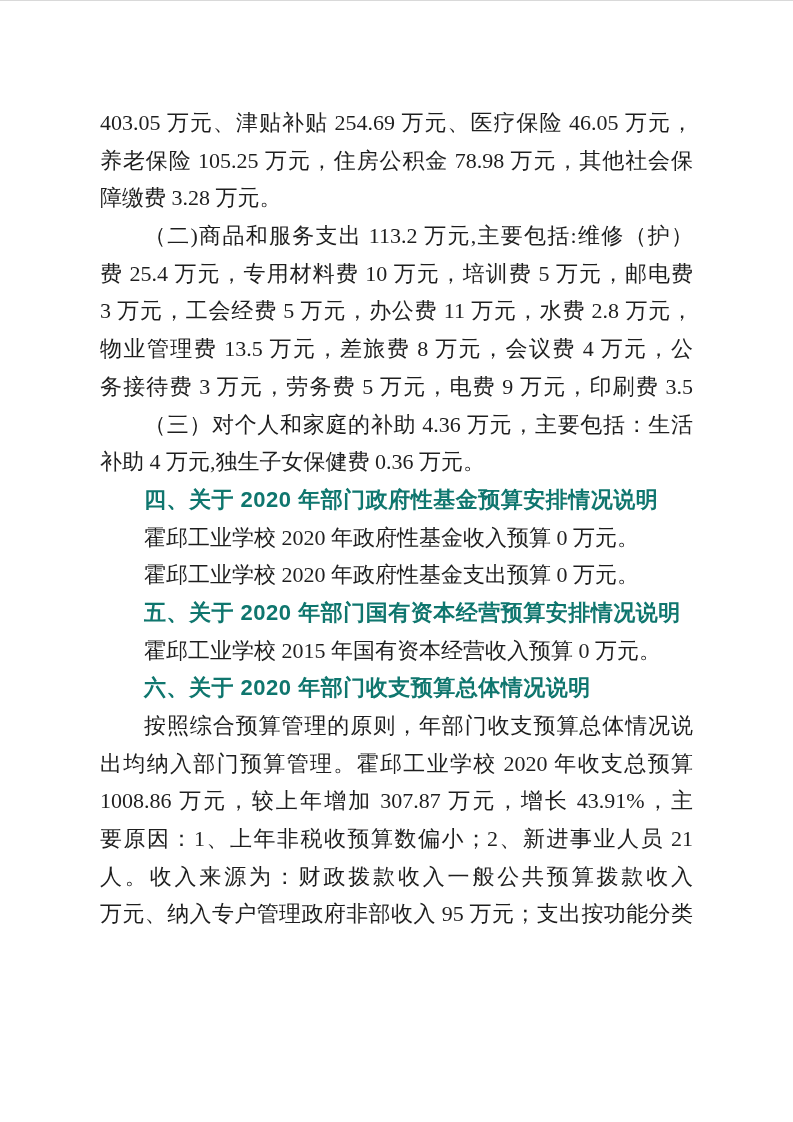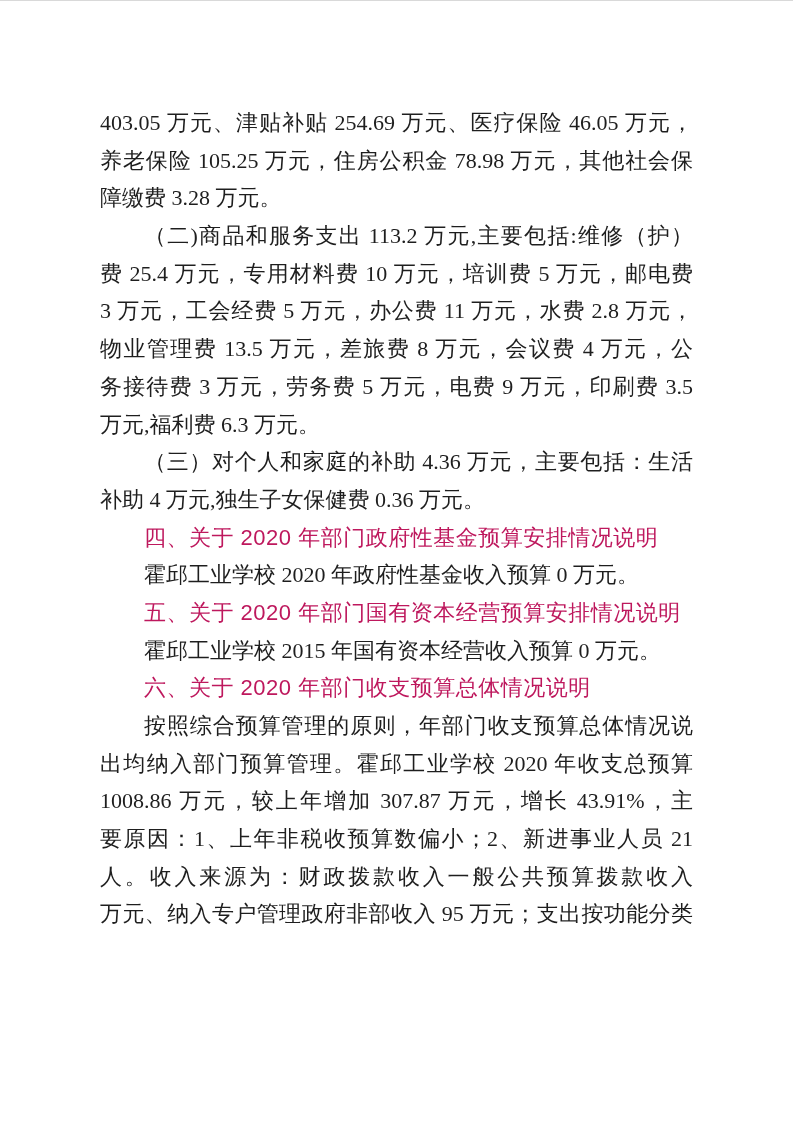--- a/index.html
+++ b/index.html
@@ -27,44 +27,44 @@
     text-align: justify;
     text-align-last: justify;
     white-space: normal;
     overflow: hidden;
     max-height: 37.7px;
   }
   .end { text-align-last: left; }
   .ind { text-indent: 2em; }
   .hd {
     font-family: "Liberation Sans", "DejaVu Sans", sans-serif;
-    font-weight: 400;
-    color: #be185d;
+    font-weight: 700;
+    color: #0f766e;
     text-align-last: left;
     letter-spacing: 0.5px;
   }
 </style>
 </head>
 <body>
 
 <div class="page">
   <div class="content">
     <div class="ln">403.05 万元、津贴补贴 254.69 万元、医疗保险 46.05 万元，</div>
     <div class="ln">养老保险 105.25 万元，住房公积金 78.98 万元，其他社会保</div>
     <div class="ln end">障缴费 3.28 万元。</div>
     <div class="ln ind">（二)商品和服务支出 113.2 万元,主要包括:维修（护）</div>
     <div class="ln">费 25.4 万元，专用材料费 10 万元，培训费 5 万元，邮电费</div>
     <div class="ln">3 万元，工会经费 5 万元，办公费 11 万元，水费 2.8 万元，</div>
     <div class="ln">物业管理费 13.5 万元，差旅费 8 万元，会议费 4 万元，公</div>
     <div class="ln">务接待费 3 万元，劳务费 5 万元，电费 9 万元，印刷费 3.5</div>
-    <div class="ln end">万元,福利费 6.3 万元。</div>
     <div class="ln ind">（三）对个人和家庭的补助 4.36 万元，主要包括：生活</div>
     <div class="ln end">补助 4 万元,独生子女保健费 0.36 万元。</div>
     <div class="ln hd ind">四、关于 2020 年部门政府性基金预算安排情况说明</div>
     <div class="ln end ind">霍邱工业学校 2020 年政府性基金收入预算 0 万元。</div>
+    <div class="ln end ind">霍邱工业学校 2020 年政府性基金支出预算 0 万元。</div>
     <div class="ln hd ind">五、关于 2020 年部门国有资本经营预算安排情况说明</div>
     <div class="ln end ind">霍邱工业学校 2015 年国有资本经营收入预算 0 万元。</div>
     <div class="ln hd ind">六、关于 2020 年部门收支预算总体情况说明</div>
     <div class="ln ind">按照综合预算管理的原则，年部门收支预算总体情况说明</div>
     <div class="ln">出均纳入部门预算管理。霍邱工业学校 2020 年收支总预算</div>
     <div class="ln">1008.86 万元，较上年增加 307.87 万元，增长 43.91%，主</div>
     <div class="ln">要原因：1、上年非税收预算数偏小；2、新进事业人员 21</div>
     <div class="ln">人。收入来源为：财政拨款收入一般公共预算拨款收入 913.86</div>
     <div class="ln">万元、纳入专户管理政府非部收入 95 万元；支出按功能分类分</div>
   </div>

